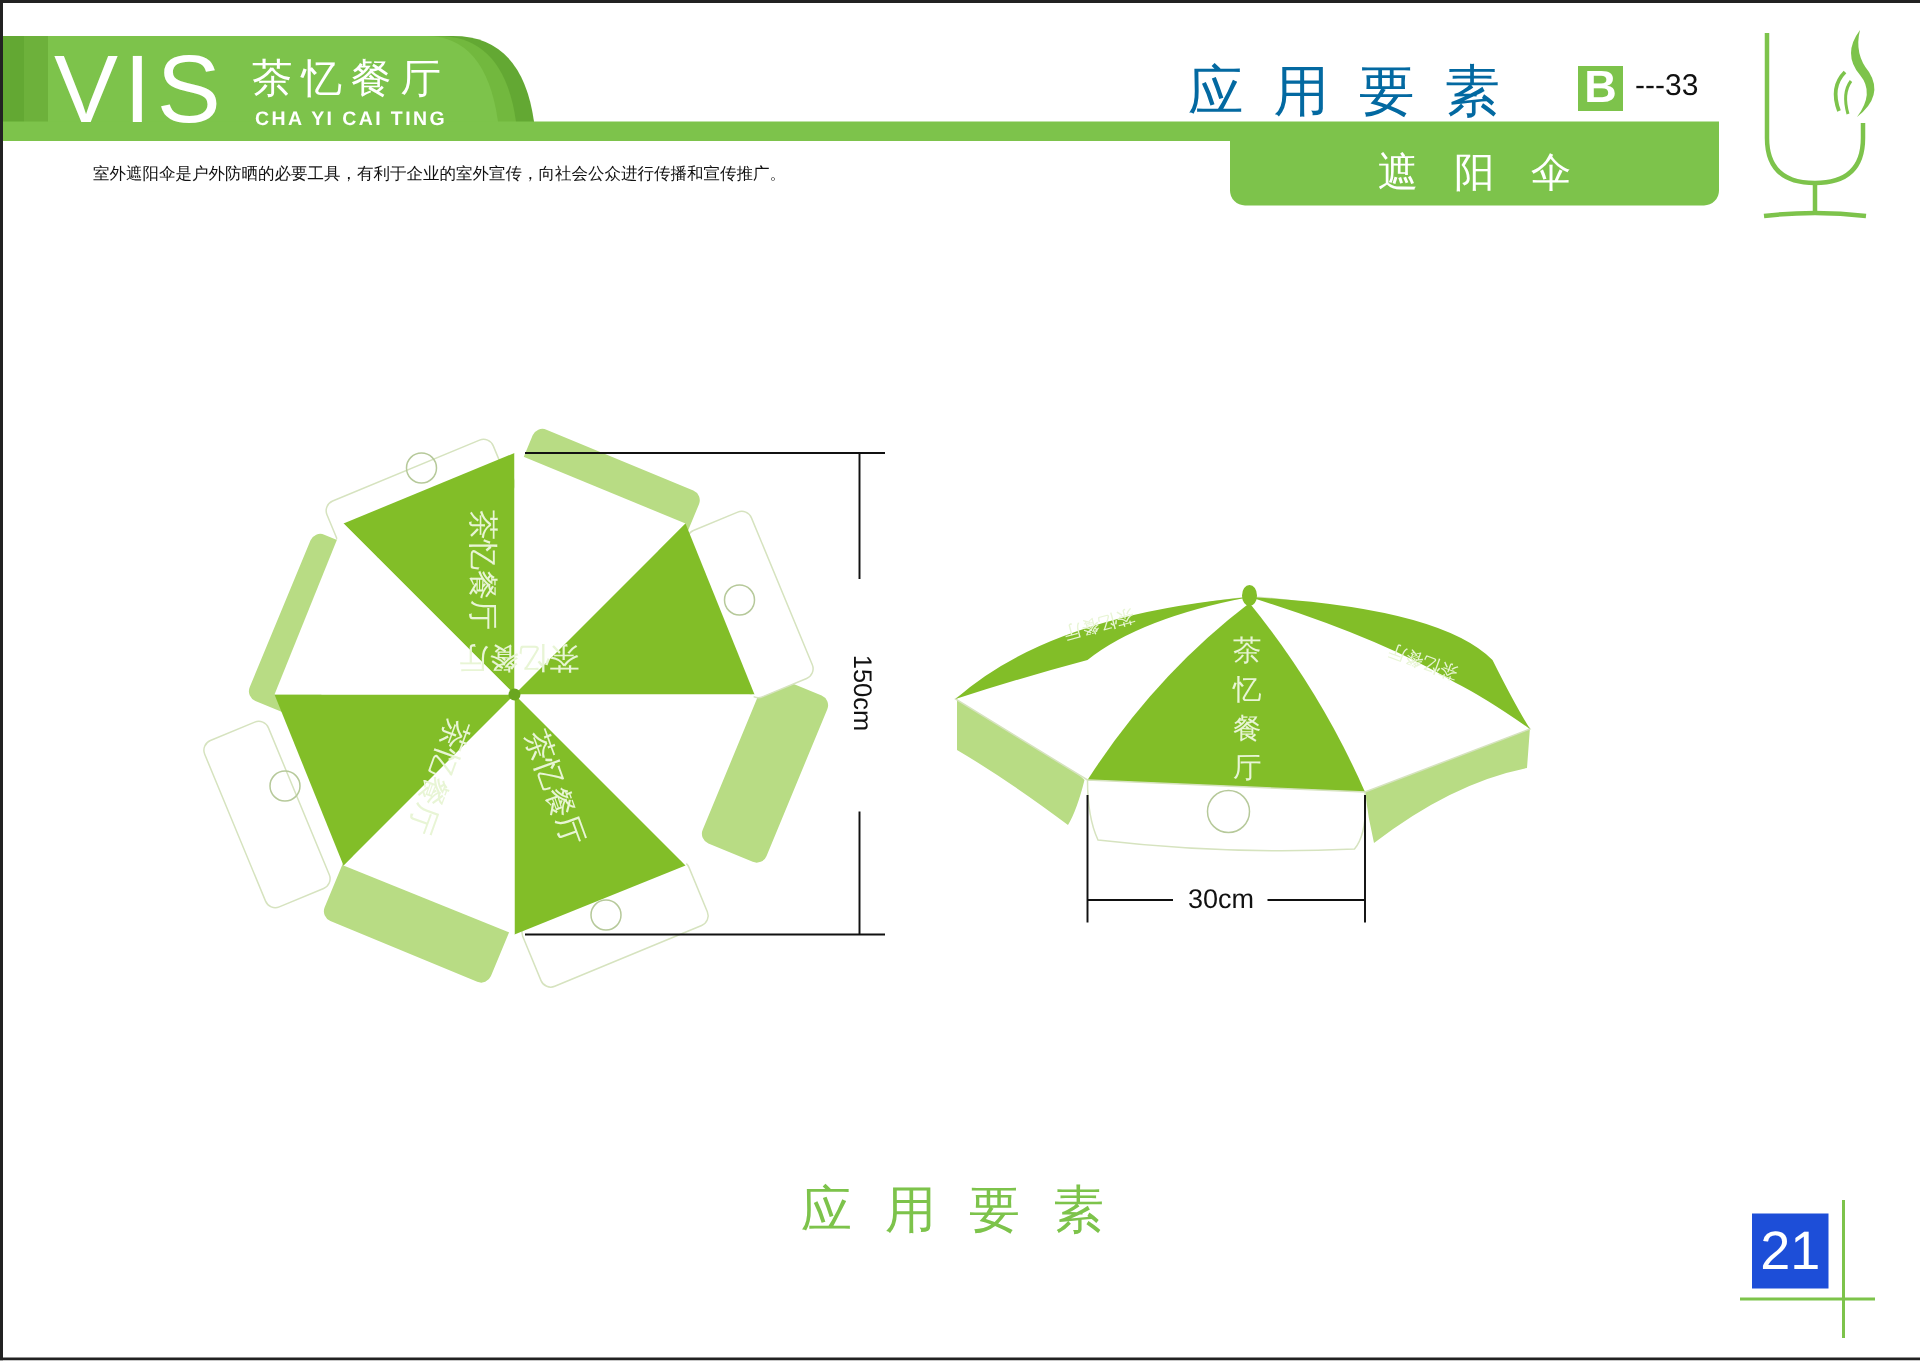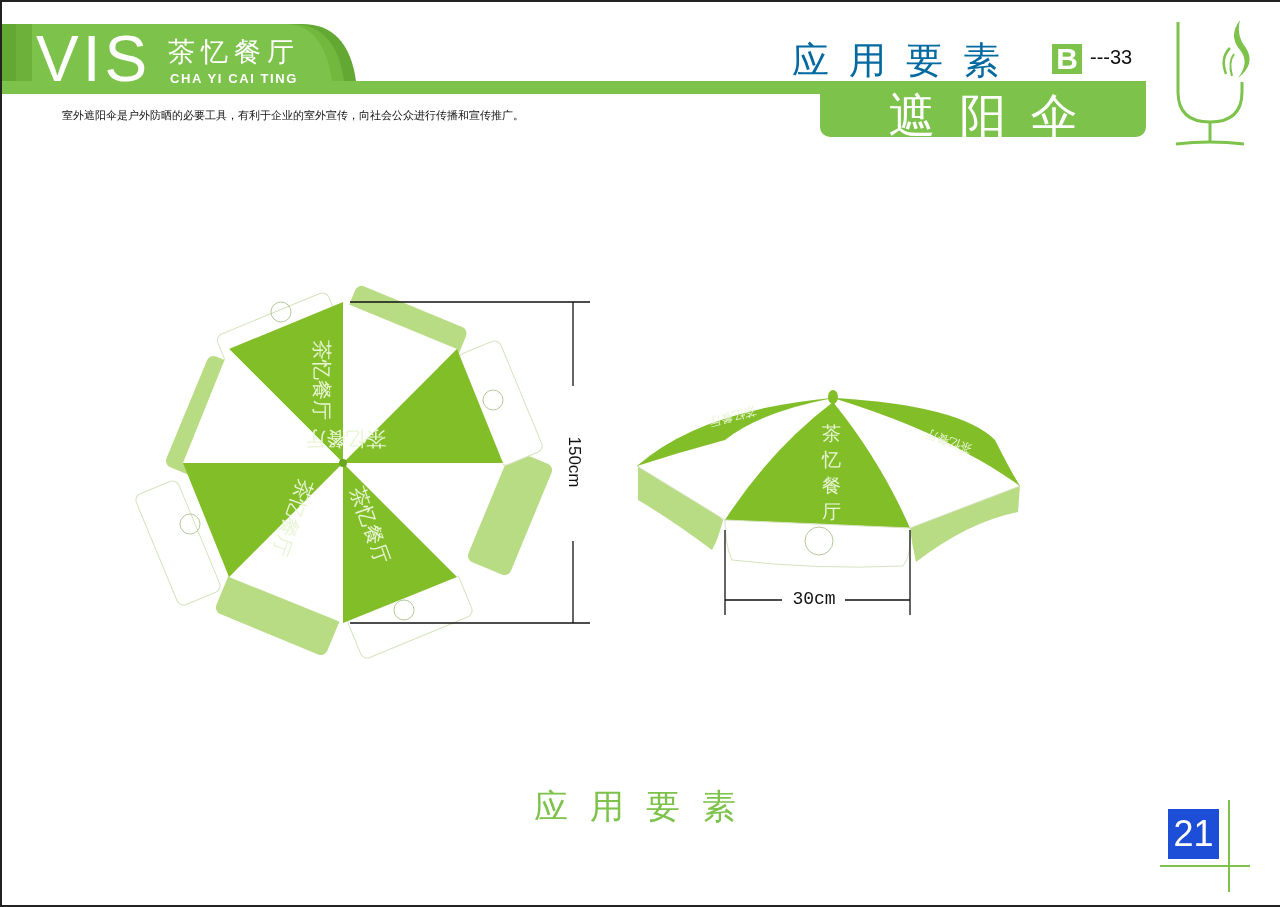--- a/index.html
+++ b/index.html
@@ -14,21 +14,21 @@
   .brand-cn { position: absolute; left: 168px; top: 34px; font-size: 27px; color: #fff; letter-spacing: 6px; }
   .brand-en { position: absolute; left: 170px; top: 71px; font-family: "Liberation Sans", sans-serif; font-size: 13px; color: #fff; letter-spacing: 1.6px; font-weight: bold; }
 
   .desc { position: absolute; left: 34px; top: 104px; width: 760px; font-size: 11px; line-height: 24px; color: #111; text-indent: 28px; }
 
   
   .section-title { position: absolute; left: 792px; top: 36px; font-size: 37px; letter-spacing: 20px; color: #0369a1; }
   .badge-b { position: absolute; left: 1052px; top: 44px; width: 30px; height: 30px; background: #7dc34b; color: #fff; font-family: "Liberation Sans", sans-serif; font-size: 30px; line-height: 30px; text-align: center; font-weight: bold; }
   .page-code { position: absolute; left: 1090px; top: 46px; font-family: "Liberation Sans", sans-serif; font-size: 20px; color: #111; }
   .sub-tab { position: absolute; left: 820px; top: 94px; width: 326px; height: 43px; background: #7dc34b; border-radius: 0 0 10px 10px; }
-  .sub-tab-label { position: absolute; left: 820px; top: 94px; width: 326px; height: 43px; text-align: center; font-size: 47px; line-height: 43px; color: #fff; letter-spacing: 24px; padding-left: 24px; }
+  .sub-tab-label { position: absolute; left: 820px; top: 94px; width: 326px; height: 43px; text-align: center; font-size: 27px; line-height: 43px; color: #fff; letter-spacing: 24px; padding-left: 24px; }
 
   .logo-cup { position: absolute; left: 1170px; top: 18px; width: 86px; height: 128px; }
 
   .diagram { position: absolute; left: 0; top: 0; width: 1280px; height: 907px; }
 
   .footer-title { position: absolute; left: 534px; top: 784px; font-size: 34px; color: #7dc34b; letter-spacing: 22px; }
   .page-num-box { position: absolute; left: 1168px; top: 809px; width: 51px; height: 50px; background: #1d4ed8; color: #fff; font-family: "Liberation Sans", sans-serif; font-size: 36px; line-height: 50px; text-align: center; }
   .crop-v { position: absolute; left: 1228px; top: 800px; width: 1.5px; height: 92px; background: #7dc34b; }
   .crop-h { position: absolute; left: 1160px; top: 865px; width: 90px; height: 1.5px; background: #7dc34b; }
 </style>
@@ -138,18 +138,18 @@
 
   <g>
     <line x1="725" y1="530" x2="725" y2="615" stroke="#111" stroke-width="1.3"></line>
     <line x1="910" y1="530" x2="910" y2="615" stroke="#111" stroke-width="1.3"></line>
     <line x1="725" y1="600" x2="782" y2="600" stroke="#111" stroke-width="1.3"></line>
     <line x1="845" y1="600" x2="910" y2="600" stroke="#111" stroke-width="1.3"></line>
   </g>
 </svg>
 
 <div style="position:absolute;left:548px;top:452px;width:52px;font-family:'Liberation Sans',sans-serif;font-size:17px;color:#111;transform:rotate(90deg);transform-origin:center;text-align:center;">150cm</div>
-<div style="position:absolute;left:784px;top:589px;width:60px;font-family:Liberation Mono, monospace;font-size:18px;color:#111;text-align:center;">30cm</div>
+<div style="position:absolute;left:784px;top:589px;width:60px;font-family:Liberation Sans, sans-serif;font-size:18px;color:#111;text-align:center;">30cm</div>
 
 <div class="footer-title">应用要素</div>
 <div class="page-num-box">21</div>
 <div class="crop-v"></div>
 <div class="crop-h"></div>
 
 </body></html>

